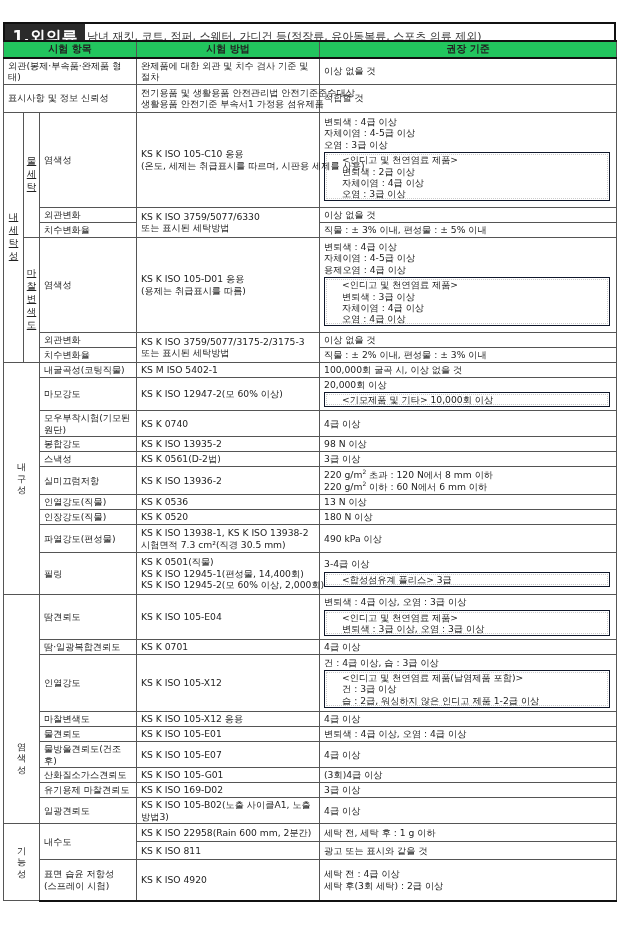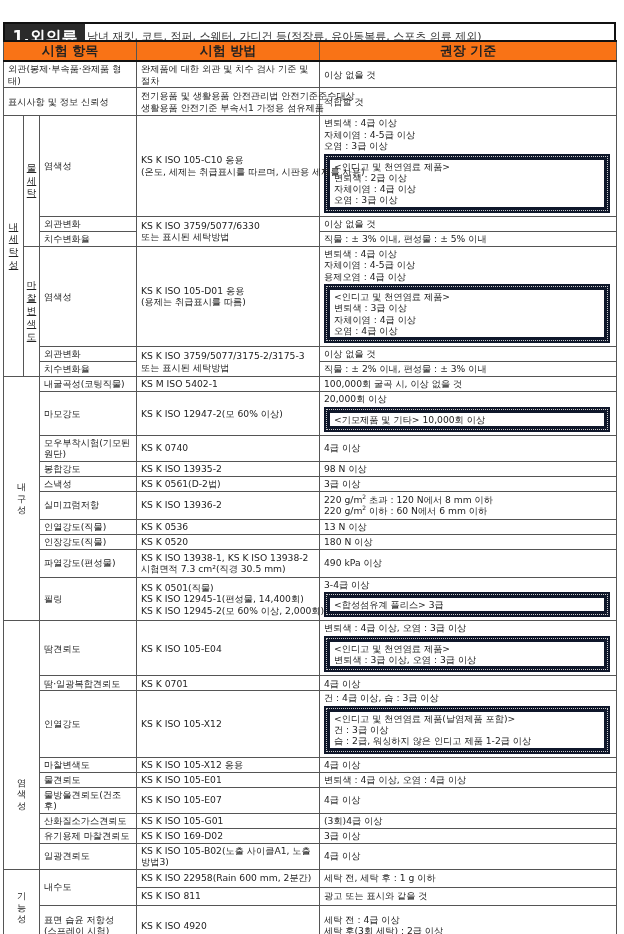--- a/index.html
+++ b/index.html
@@ -5,28 +5,28 @@
     * { box-sizing: border-box; margin: 0; padding: 0; }
     html, body { width: 624px; height: 934px; background: #ffffff; overflow: hidden; }
     body { font-family: "DejaVu Sans", "Liberation Sans", sans-serif; color: #222; font-size: 9.2px; line-height: 1.25; }
 
     .title-bar { position: absolute; left: 3px; top: 22px; width: 613px; height: 30px; border: 2px solid #111; display: flex; }
     .title-tag { width: 80px; background: #2b2b2b; color: #fff; font-weight: bold; font-size: 16px; display: flex; align-items: center; justify-content: center; letter-spacing: 0px; }
     .title-desc { flex: 1; display: flex; align-items: center; padding-left: 2px; font-size: 11px; color: #333; }
 
     table.main { position: absolute; left: 3px; top: 40px; width: 613px; border-collapse: collapse; table-layout: fixed; }
     table.main td, table.main th { border: 1px solid #555; padding: 1px 4px; vertical-align: middle; text-align: left; font-weight: normal; }
-    table.main th { background: #f97316; font-weight: bold; text-align: center; height: 15px; font-size: 13px; border-top: 2px solid #111; border-bottom: 2px solid #111; }
+    table.main th { background: #22c55e; font-weight: bold; text-align: center; height: 15px; font-size: 10px; border-top: 2px solid #111; border-bottom: 2px solid #111; }
     table.main tr.last td { border-bottom: 2.5px solid #111; }
     td.grp { text-align: center !important; padding: 12px !important; }
     td.vert { text-align: center !important; padding: 0 !important; }
     td.vert span { display: inline-block; width: 10px; word-break: break-all; line-height: 1.35; font-size: 9.5px; text-decoration: underline; }
     td.std { padding: 1px 3px; }
     .ln { display: block; white-space: nowrap; }
-    .box { border: 6px solid #0f172a; margin: 2px 2px 2px 0; padding: 1px 4px; outline: 1px dotted #ccc; outline-offset: -3px; }
+    .box { border: 1px solid #0f172a; margin: 2px 2px 2px 0; padding: 1px 17px; outline: 1px dotted #ccc; outline-offset: -3px; }
     .box .ln { line-height: 1.22; }
     sup { font-size: 6px; vertical-align: super; line-height: 0; }
   </style>
 </head>
 <body>
 
 <div class="title-bar">
   <div class="title-tag">1.외의류</div>
   <div class="title-desc">남녀 재킷, 코트, 점퍼, 스웨터, 가디건 등(정장류, 유아동복류, 스포츠 의류 제외)</div>
 </div>

